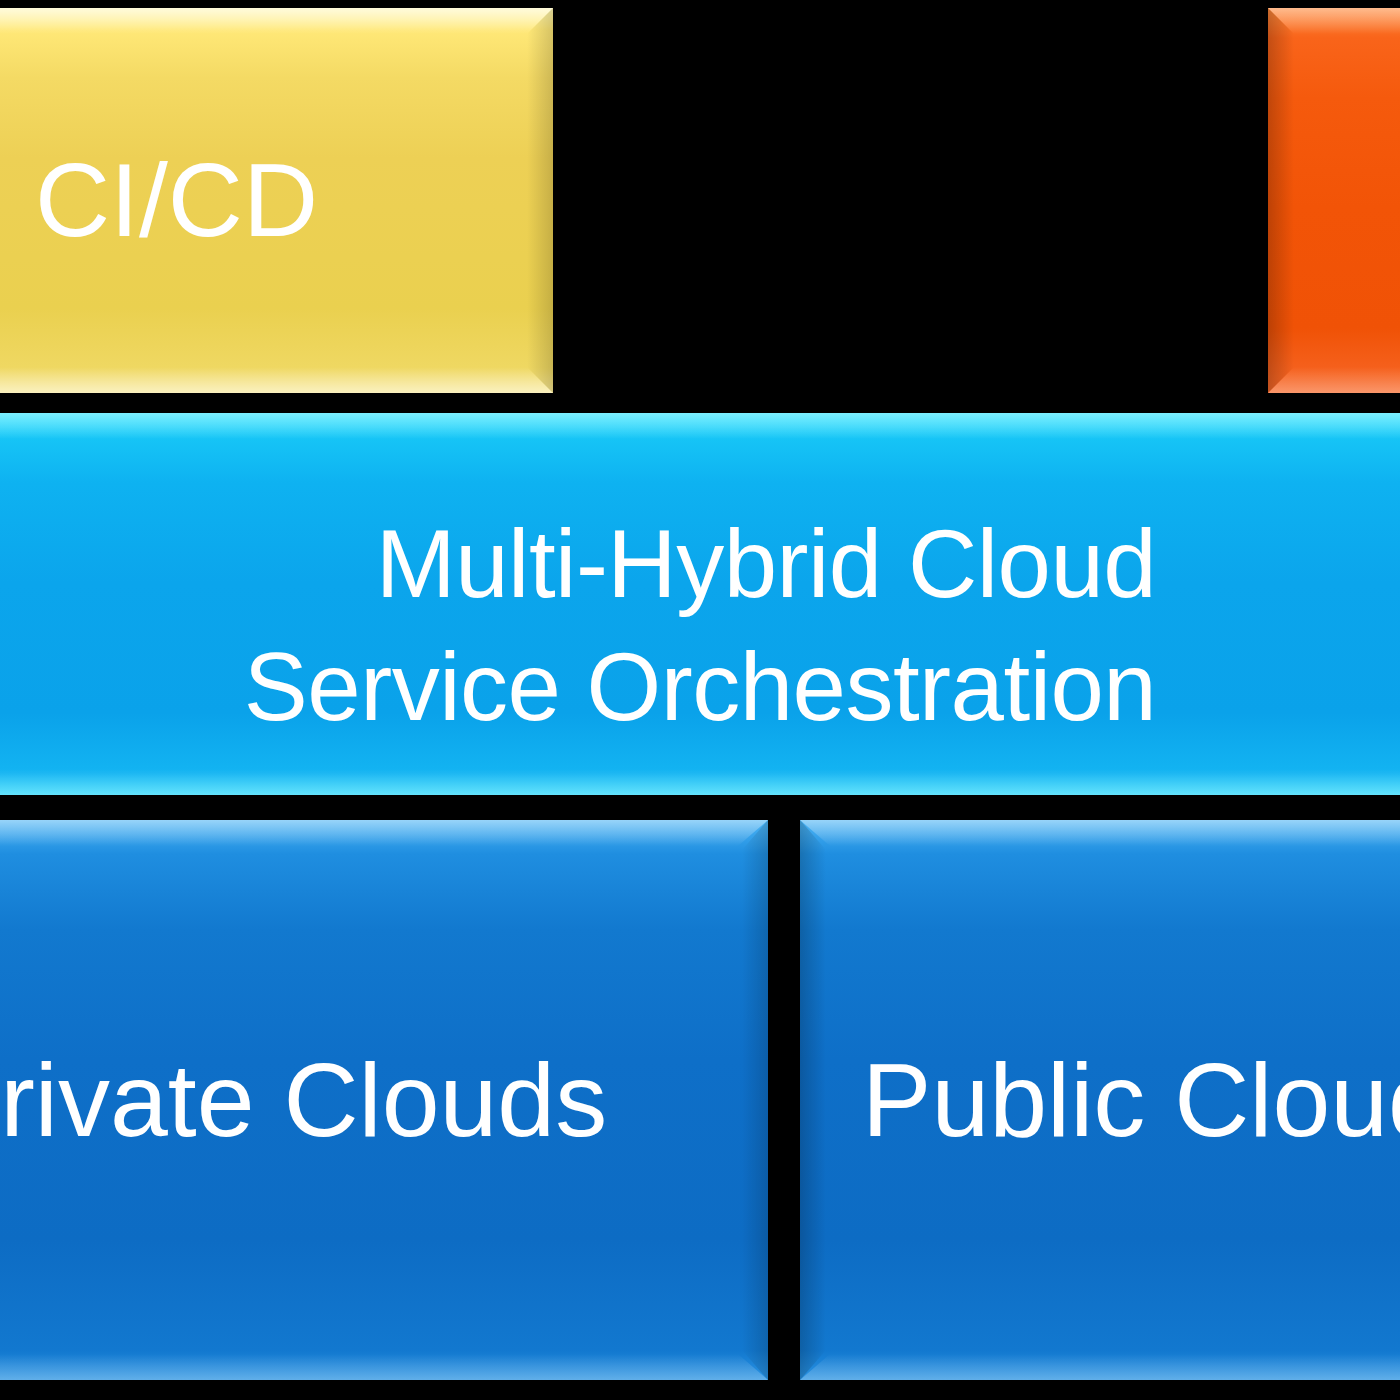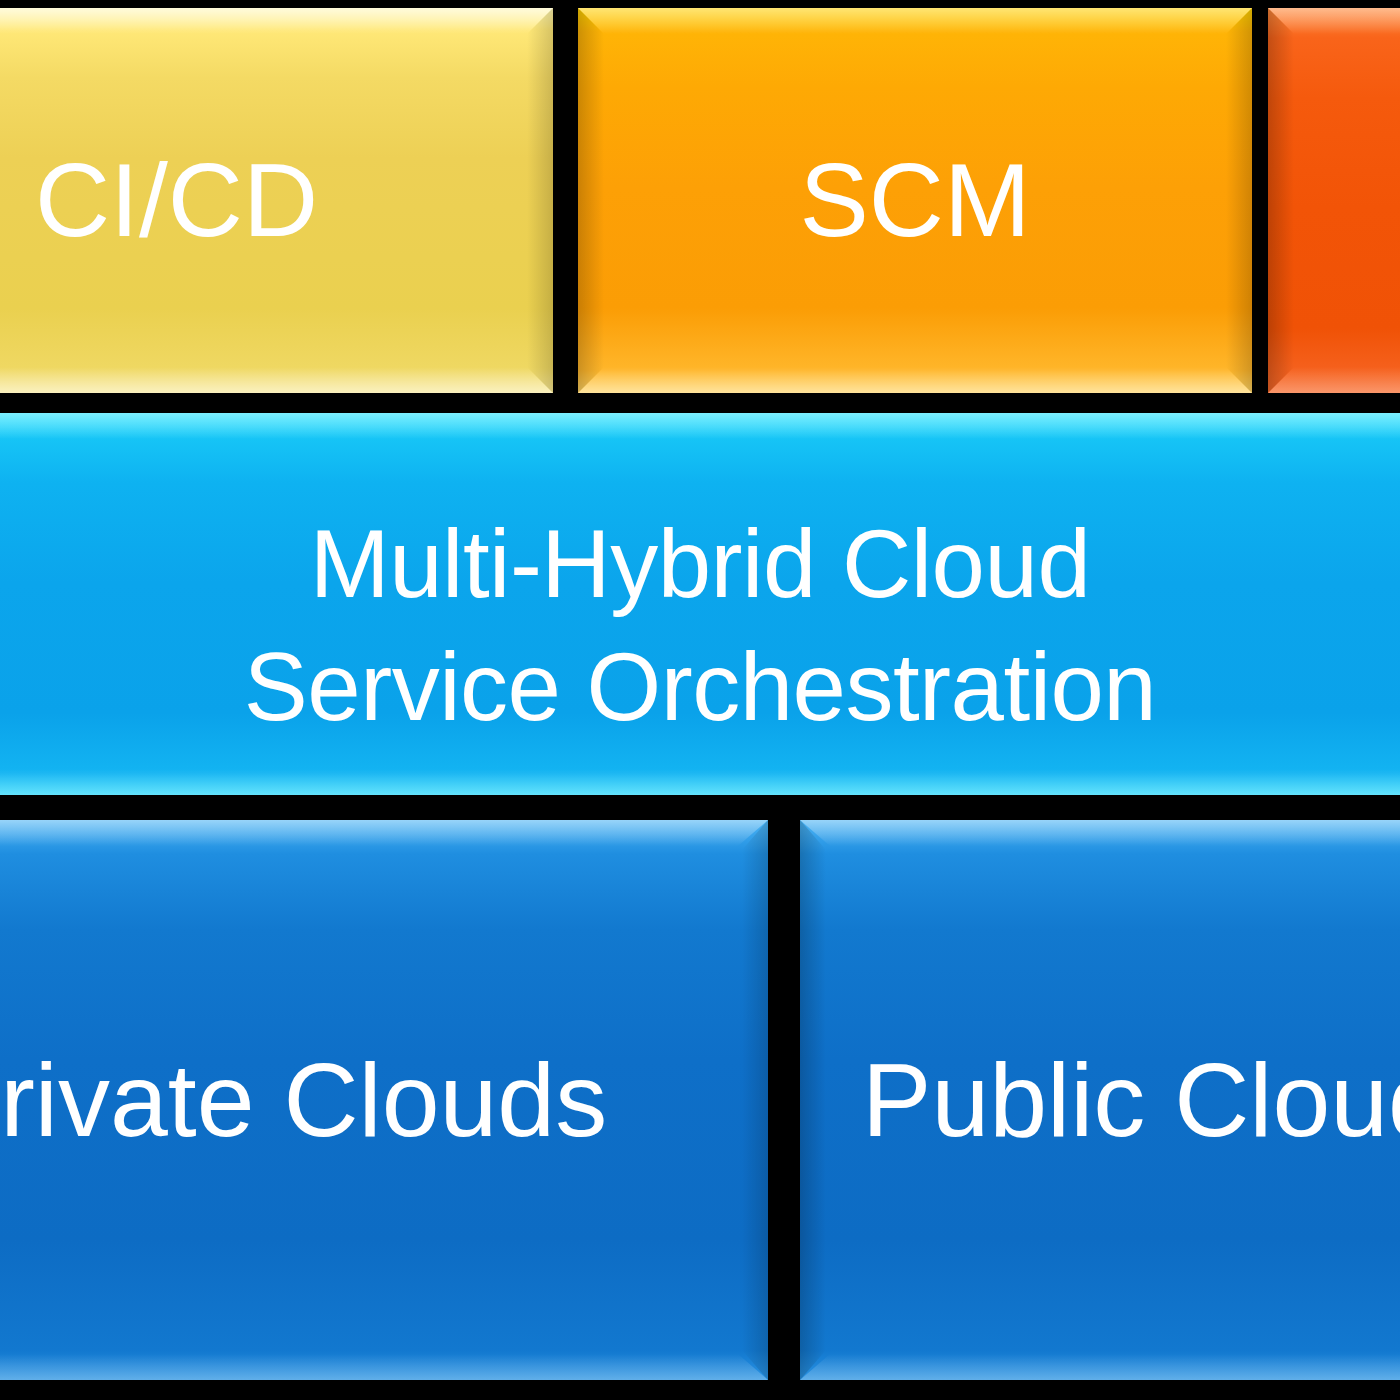--- a/index.html
+++ b/index.html
@@ -49,21 +49,21 @@
   .bev.right {
     top: 0; bottom: 0; right: 0;
     width: 26px;
   }
   .label {
     position: relative;
     z-index: 5;
     color: #ffffff;
     font-weight: 400;
     line-height: 1.12;
-    text-align: center;
+    text-align: right;
     white-space: pre;
   }
 
   
   #box-cicd {
     left: -200px;
     top: 8px;
     width: 753px;
     height: 385px;
   }
@@ -269,28 +269,20 @@
 <div id="canvas">
 
   <div class="block" id="box-cicd">
     <div class="face"></div>
     <div class="bev top"></div>
     <div class="bev bottom"></div>
     <div class="bev right"></div>
     <span class="label">CI/CD</span>
   </div>
 
-  <div class="block" id="box-scm">
-    <div class="face"></div>
-    <div class="bev top"></div>
-    <div class="bev bottom"></div>
-    <div class="bev left"></div>
-    <div class="bev right"></div>
-    <span class="label">SCM</span>
-  </div>
 
   <div class="block" id="box-security">
     <div class="face"></div>
     <div class="bev top"></div>
     <div class="bev bottom"></div>
     <div class="bev left"></div>
     <span class="label"></span>
   </div>
 
   <div class="block" id="box-orchestration">

